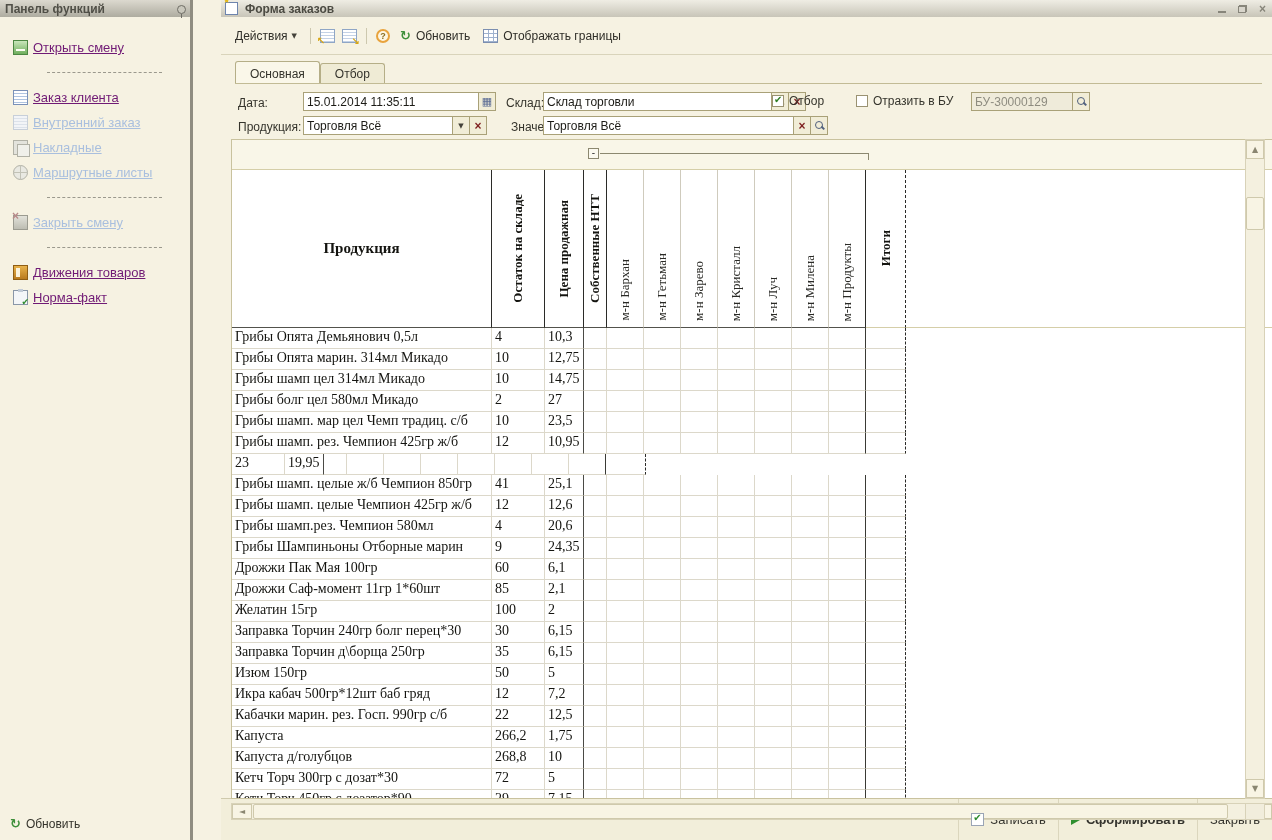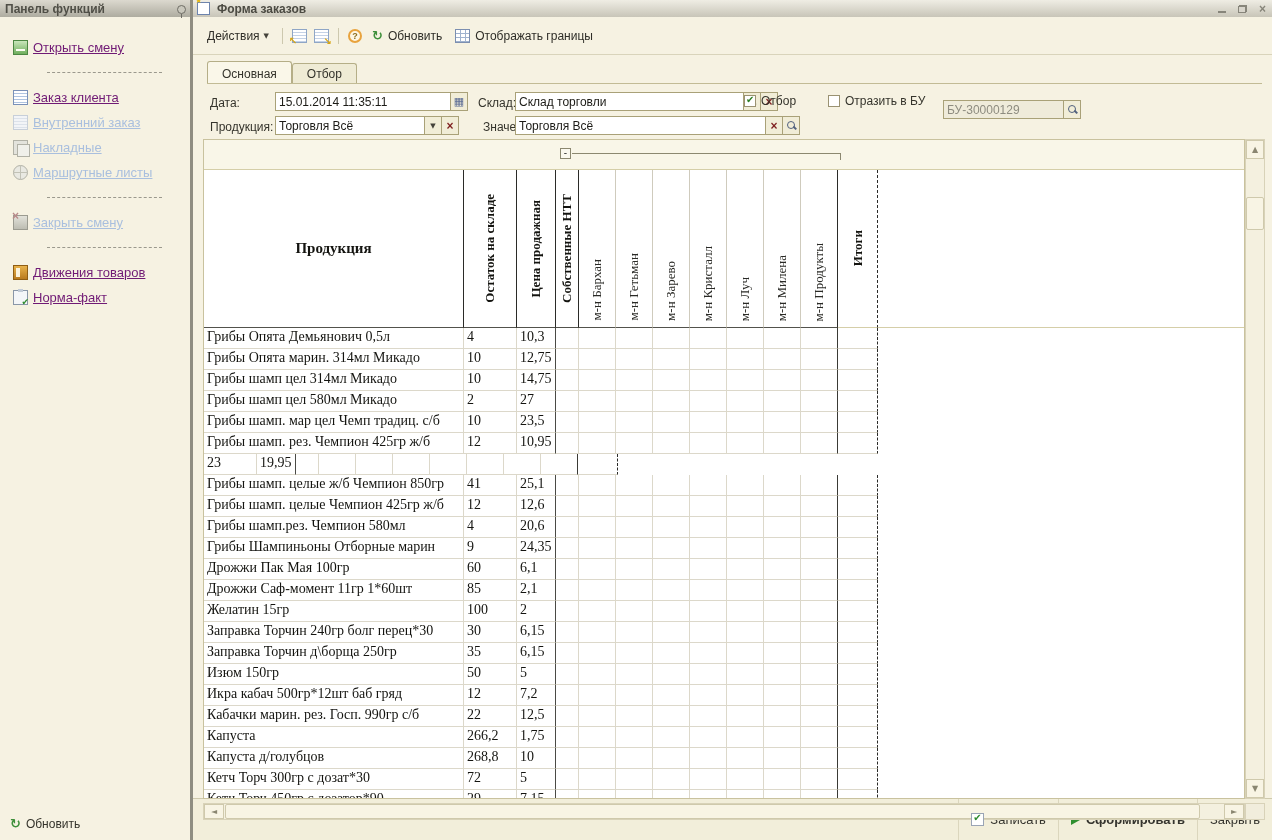--- a/index.html
+++ b/index.html
@@ -1,18 +1,18 @@
 <!DOCTYPE html>
 <html><head>
 <meta charset="utf-8">
 <style>
   * { margin:0; padding:0; box-sizing:border-box; }
   html,body { width:1272px; height:840px; overflow:hidden;
     font-family:"Liberation Sans", sans-serif; background:#F6F2E2; }
-  .app { display:flex; width:1272px; height:840px; }
+  .app { display:flex; width:1272px; height:840px;gap:28px; }
 
   
   .sidebar { width:193px; height:840px; background:#F6F2E2; position:relative;
     border-right:3px solid #8F8D81; }
   .sb-header { height:17px; background:linear-gradient(#DCD9CF,#AEACA0);
     color:#504F47; font-size:12px; font-weight:bold; padding:1px 4px 0 5px;
     display:flex; align-items:center; justify-content:space-between; }
   .pin { width:9px; height:9px; border:1px solid #6E6D65; border-radius:50%;
     background:#C9C7BC; position:relative; }
   .pin::after { content:""; position:absolute; left:3px; top:8px; width:1px; height:4px; background:#6E6D65; }
@@ -303,21 +303,21 @@
       <div class="cb checked" style="left:551px; top:39px;">
         <span class="box"></span>
         <span class="cb-label">Отбор</span>
       </div>
 
       <div class="cb" style="left:635px; top:39px;">
         <span class="box"></span>
         <span class="cb-label">Отразить в БУ</span>
       </div>
 
-      <div class="fld disabled" style="left:750px; top:37px; width:138px;margin-top:8px;">
+      <div class="fld disabled" style="left:750px; top:37px; width:119px;">
         <span class="txt">БУ-30000129</span>
         <span class="fbtnx">
             <span class="mag"></span>
           </span>
       </div>
 
       <span class="f-label" style="left:17px; top:65px;">Продукция:</span>
       <div class="fld" style="left:82px; top:61px; width:184px;">
         <span class="txt">Торговля Всё</span>
         <span class="fbtnx">
@@ -426,21 +426,21 @@
               <div class="tcell tc-store"></div>
               <div class="tcell tc-store"></div>
               <div class="tcell tc-store"></div>
               <div class="tcell tc-store"></div>
               <div class="tcell tc-store"></div>
               <div class="tcell tc-store last"></div>
               <div class="tcell tc-itogi"></div>
               <div class="tcell tc-fill"></div>
             </div>
             <div class="trow">
-              <div class="tcell tc-prod">Грибы шамп цел 580мл Микадо</div>
+              <div class="tcell tc-prod">Грибы болг цел 580мл Микадо</div>
               <div class="tcell tc-stock">2</div>
               <div class="tcell tc-price">27</div>
               <div class="tcell tc-own"></div>
               <div class="tcell tc-store"></div>
               <div class="tcell tc-store"></div>
               <div class="tcell tc-store"></div>
               <div class="tcell tc-store"></div>
               <div class="tcell tc-store"></div>
               <div class="tcell tc-store"></div>
               <div class="tcell tc-store last"></div>

